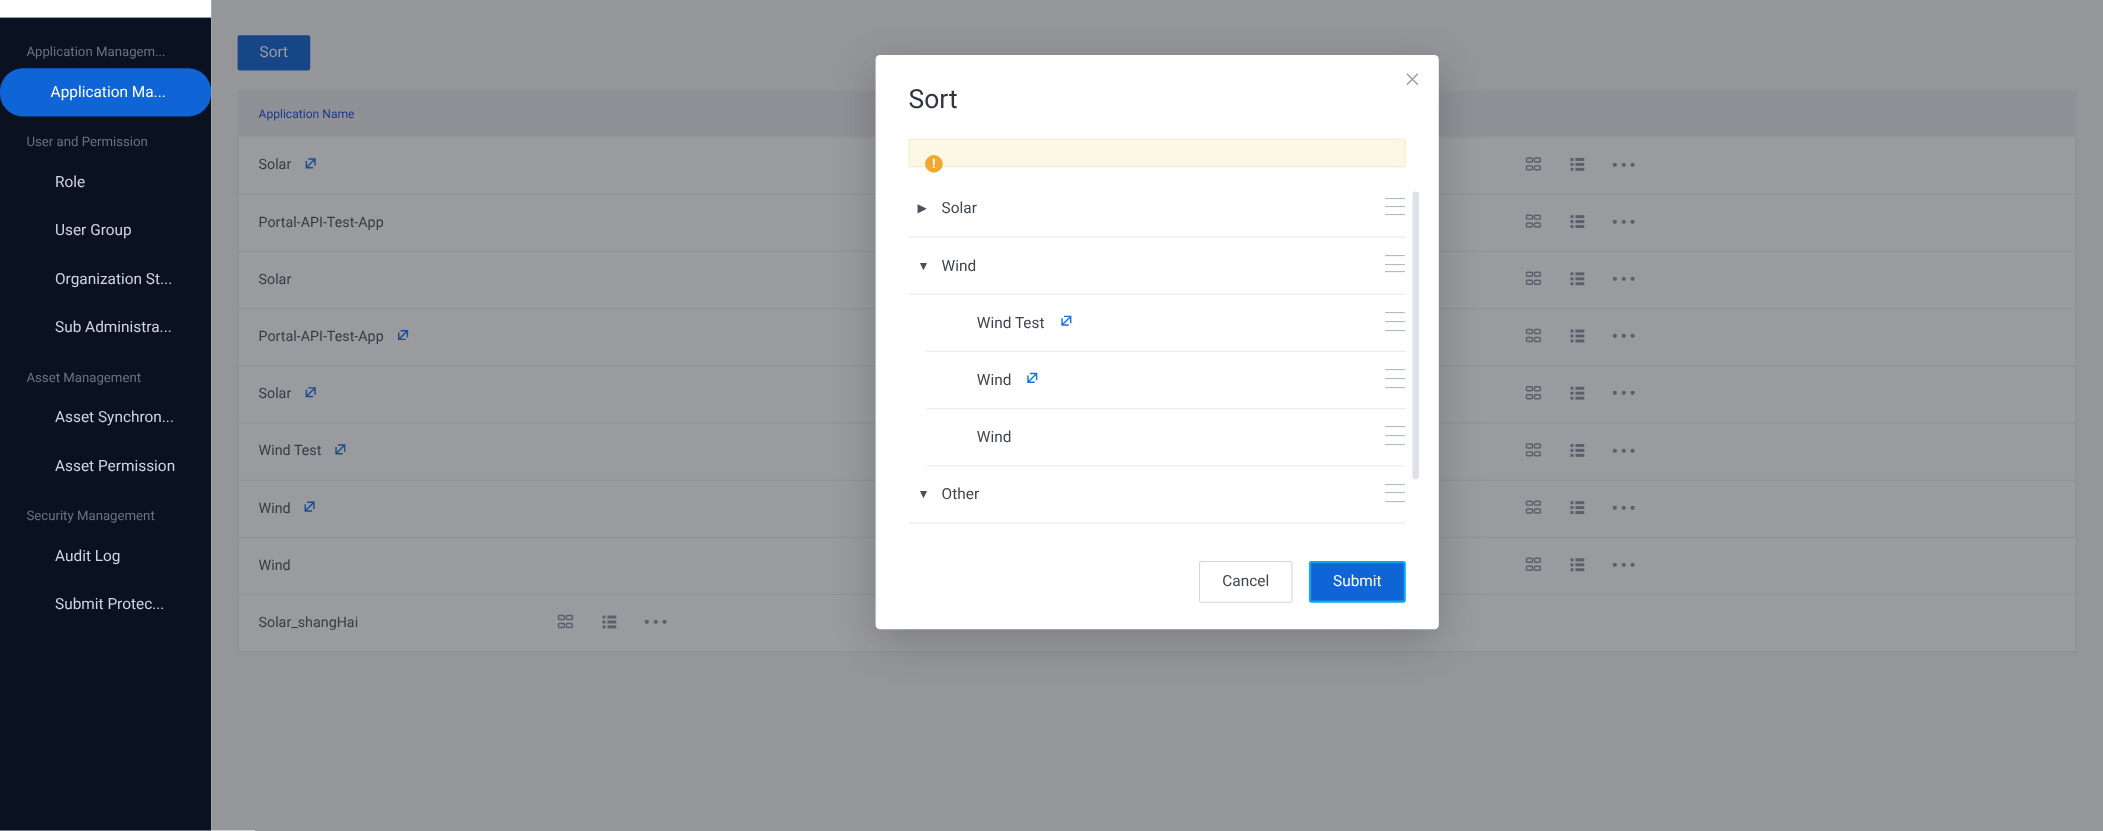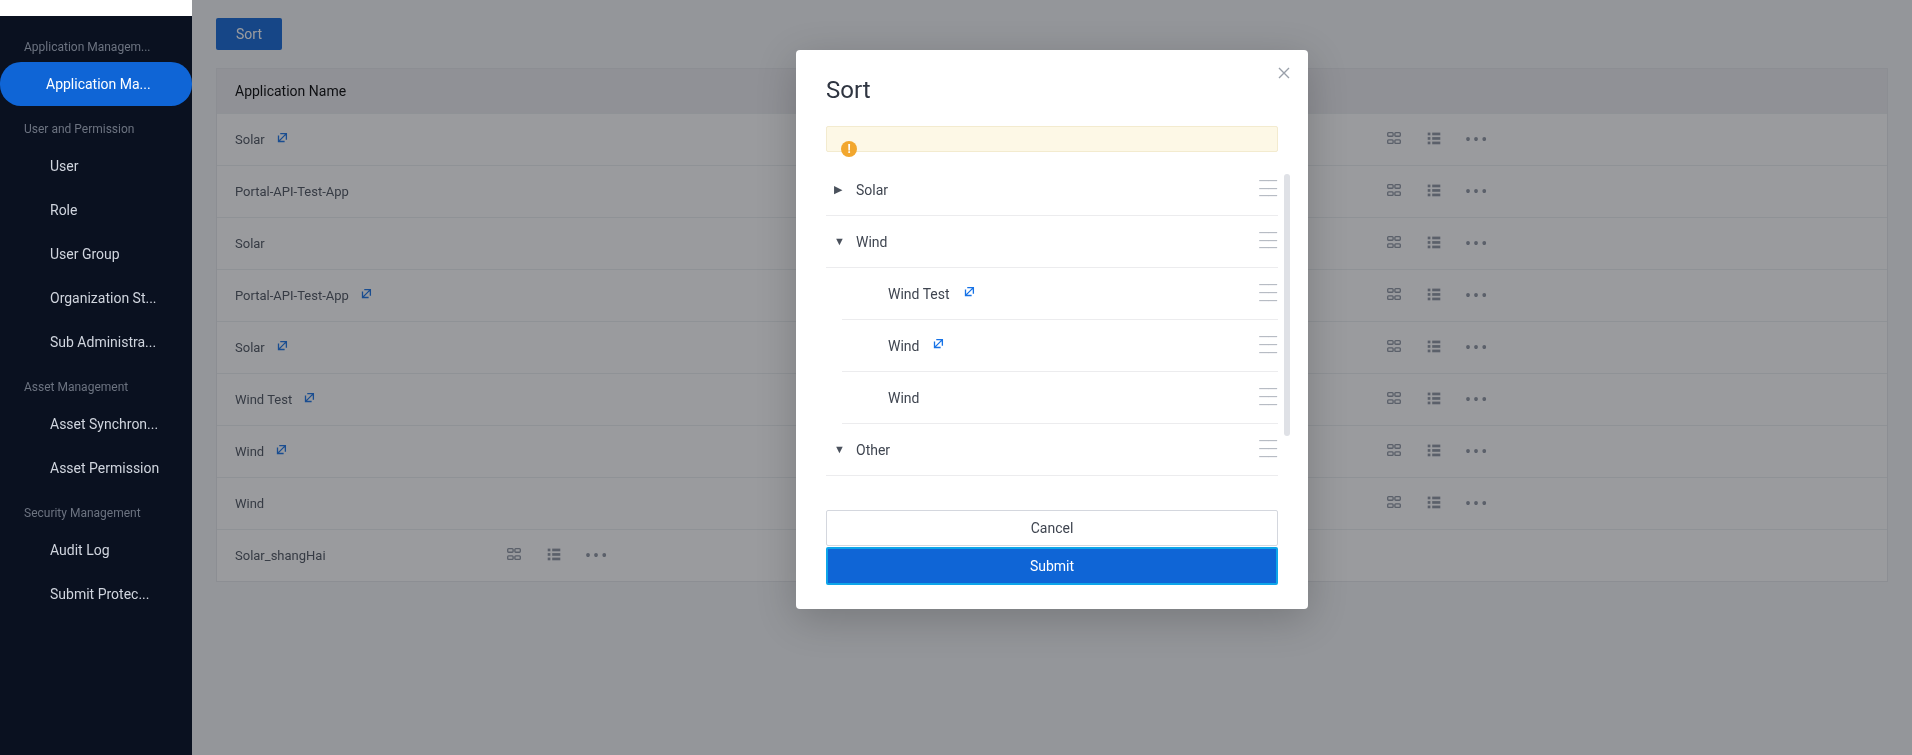--- a/index.html
+++ b/index.html
@@ -6,26 +6,26 @@
   html, body { width: 1912px; height: 755px; overflow: hidden; background: #fff; }
   .app { display: flex; width: 100%; height: 100%; }
 
   
   .sidebar { width: 192px; background: #0a1120; color: #d0d5de; height: 100%; overflow: hidden; padding-top: 8px; margin-top: 16px; }
   .side-group-title { font-size: 12px; color: #6c7380; padding: 16px 20px 8px 24px; white-space: nowrap; overflow: hidden; text-overflow: ellipsis; }
   .side-item { font-size: 14px; color: #d0d5de; padding: 14px 20px 14px 50px; white-space: nowrap; overflow: hidden; text-overflow: ellipsis; cursor: pointer; border-radius: 21px; }
   .side-item.active { background: #0f65d6; color: #fff; padding-left: 46px; }
 
   
-  .main { flex: 1; background: #f5f6f8; padding: 18px 24px; position: relative; min-width: 0; }
+  .main { flex: 1; background: #f5f6f8; padding: 32px 24px; position: relative; min-width: 0; }
   .top-bar { margin-bottom: 18px; }
   .sort-btn { background: #0f65d6; color: #fff; border: none; padding: 8px 20px; font-size: 14px; border-radius: 2px; cursor: pointer; }
 
   .table { width: 100%; background: #fff; border: 1px solid #e5e7ec; }
-  .thead { display: flex; background: #ededf0; color: #000000; font-size: 14px; }
+  .thead { display: flex; background: #ededf0; color: #1d4ed8; font-size: 11px; }
   .th { padding: 14px 18px; font-weight: 400; }
   .th.name { flex: 0 0 880px; }
   .th.org  { flex: 0 0 270px; }
   .th.act  { flex: 1; }
 
   .tbody .tr { display: flex; align-items: center; border-top: 1px solid #eceef1; min-height: 52px; }
   .td { padding: 14px 18px; font-size: 13px; color: #4a515c; display: flex; align-items: center; gap: 10px; }
   .td.name { flex: 0 0 880px; }
   .td.org  { flex: 0 0 270px; }
   .td.act  { flex: 1; display:flex; gap: 22px; justify-content:flex-start; color:#8c94a1; align-items:center; }
@@ -44,35 +44,34 @@
   .notice-icon { position: absolute; left: 14px; top: 14px; width: 16px; height: 16px; background: #f2a72e; border-radius: 50%; color:#fff; display:flex; align-items:center; justify-content:center; font-size:12px; font-weight:bold; }
 
   .tree { margin-top: 12px; position: relative; }
   .tree-scroll { position:absolute; right:-12px; top:10px; bottom:40px; width:6px; background:#dfe1e6; border-radius:3px; }
   .tree-row { display:flex; align-items:center; justify-content:space-between; padding: 14px 2px 14px 8px; border-bottom: 1px solid #ececee; font-size: 14px; color:#3f4550; }
   .tree-row.child { margin-left: 16px; padding-left: 24px; }
   .tree-left { display:flex; align-items:center; gap: 12px; }
   .caret { width: 10px; display:inline-block; color:#4a515c; font-size:11px; }
   .drag-handle { color:#b4b9c2; font-size:14px; letter-spacing:-2px; line-height: 0.55; }
 
-  .modal-footer { display:flex; justify-content:flex-end; gap: 1px; margin-top: 34px; flex-direction: column; }
+  .modal-footer { display:flex; justify-content:flex-end; gap: 15px; margin-top: 34px; }
   .btn { font-size: 14px; padding: 9px 20px; border-radius: 2px; cursor: pointer; }
   .btn-cancel { background:#fff; border:1px solid #d4d7de; color:#3f4550; }
   .btn-submit { background:#0f65d6; border:2px solid #0ea5e9; color:#fff; }
 </style>
 </head>
 <body>
 
 <div class="app">
 
   <nav class="sidebar" id="sidebar">
       <div class="side-group-title">Application Managem...</div>
       <div class="side-item active">Application Ma...</div>
       <div class="side-group-title">User and Permission</div>
-      <div class="side-item">User</div>
       <div class="side-item">Role</div>
       <div class="side-item">User Group</div>
       <div class="side-item">Organization St...</div>
       <div class="side-item">Sub Administra...</div>
       <div class="side-group-title">Asset Management</div>
       <div class="side-item">Asset Synchron...</div>
       <div class="side-item">Asset Permission</div>
       <div class="side-group-title">Security Management</div>
       <div class="side-item">Audit Log</div>
       <div class="side-item">Submit Protec...</div>

